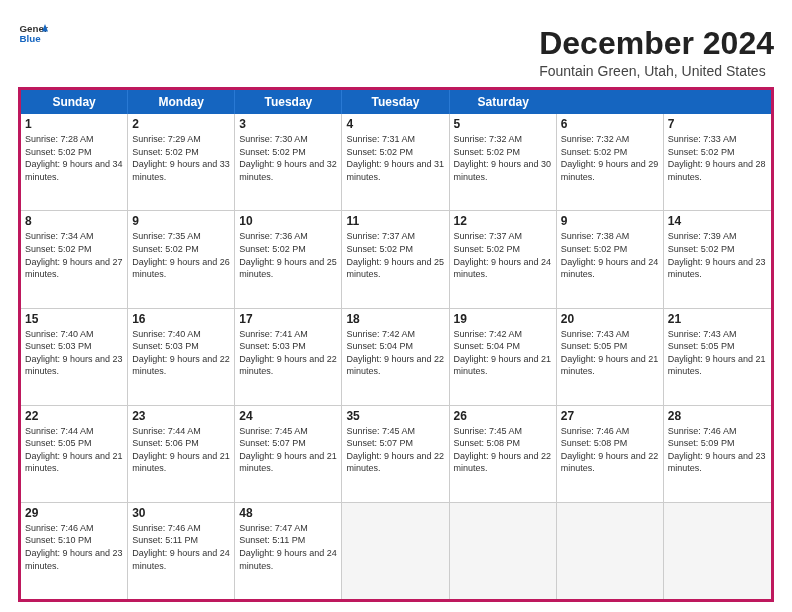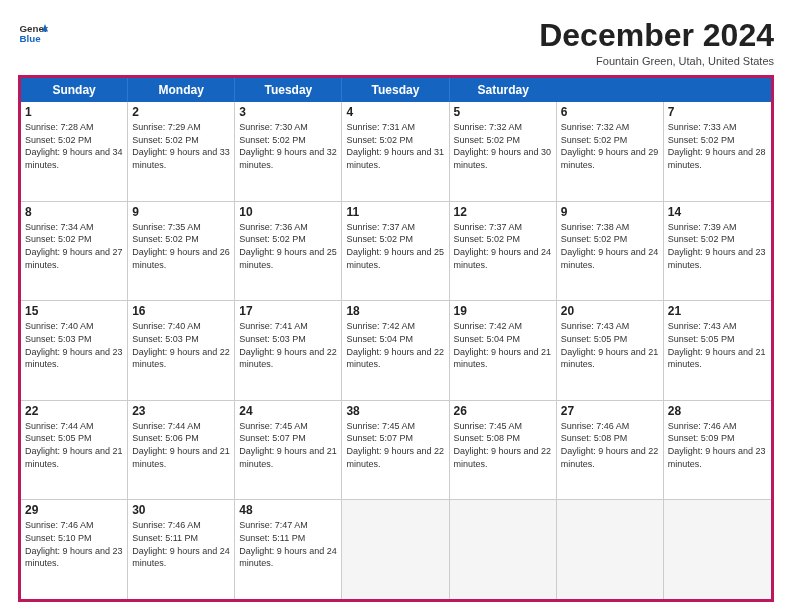--- a/index.html
+++ b/index.html
@@ -26,30 +26,31 @@
     .logo {
       display: flex;
       align-items: center;
       gap: 4px;
     }
     .logo-icon {
       width: 30px;
       height: 30px;
     }
     .title-block {
-      text-align: right;
+      text-align: left;
+      margin-top: 8px;
     }
     .month-title {
       font-size: 32px;
       font-weight: bold;
       color: #222;
       line-height: 1.1;
     }
     .location {
-      font-size: 11px;
+      font-size: 14px;
       color: #444;
       margin-top: 2px;
     }
     .calendar {
       flex: 1;
       display: flex;
       flex-direction: column;
       border: 3px solid #be185d;
     }
     .cal-header {
@@ -225,21 +226,21 @@
           </div>
           <div class="cal-cell">
             <div class="day-num">23</div>
             <div class="cell-text">Sunrise: 7:44 AM<br>Sunset: 5:06 PM<br>Daylight: 9 hours and 21 minutes.</div>
           </div>
           <div class="cal-cell">
             <div class="day-num">24</div>
             <div class="cell-text">Sunrise: 7:45 AM<br>Sunset: 5:07 PM<br>Daylight: 9 hours and 21 minutes.</div>
           </div>
           <div class="cal-cell">
-            <div class="day-num">38</div>
+            <div class="day-num">35</div>
             <div class="cell-text">Sunrise: 7:45 AM<br>Sunset: 5:07 PM<br>Daylight: 9 hours and 22 minutes.</div>
           </div>
           <div class="cal-cell">
             <div class="day-num">26</div>
             <div class="cell-text">Sunrise: 7:45 AM<br>Sunset: 5:08 PM<br>Daylight: 9 hours and 22 minutes.</div>
           </div>
           <div class="cal-cell">
             <div class="day-num">27</div>
             <div class="cell-text">Sunrise: 7:46 AM<br>Sunset: 5:08 PM<br>Daylight: 9 hours and 22 minutes.</div>
           </div>

